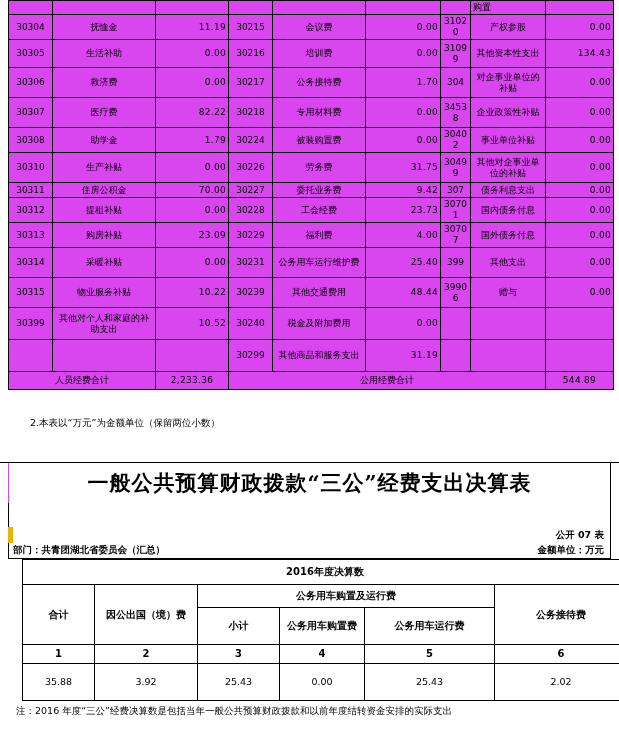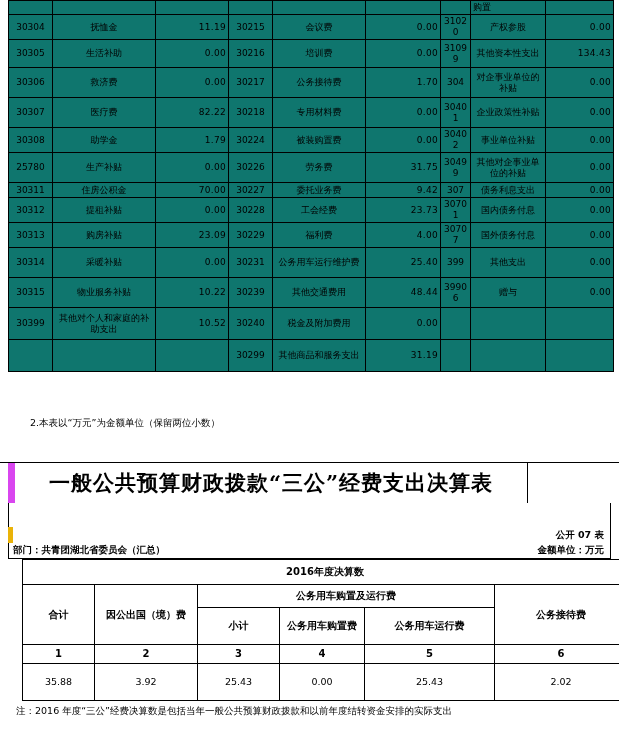--- a/index.html
+++ b/index.html
@@ -19,21 +19,21 @@
   .sheet {
     position: absolute;
     left: 0;
     width: 619px;
   }
   table.grid {
     border-collapse: collapse;
     table-layout: fixed;
     width: 605px;
     margin-left: 8px;
-    background: #0f766e;
+    background: #d946ef;
   }
   table.grid td {
     border: 1px solid #000;
     font-size: 9px;
     line-height: 11px;
     padding: 1px 2px;
     vertical-align: middle;
     color: #000;
     overflow: hidden;
     white-space: normal;
@@ -175,37 +175,37 @@
           <td class="name">对企事业单位的补贴</td>
           <td class="num">0.00</td>
         </tr>
         <tr style="height: 30px;">
           <td class="code">30307</td>
           <td class="name">医疗费</td>
           <td class="num">82.22</td>
           <td class="code">30218</td>
           <td class="name">专用材料费</td>
           <td class="num">0.00</td>
-          <td class="code">30401</td>
+          <td class="code">34538</td>
           <td class="name">企业政策性补贴</td>
           <td class="num">0.00</td>
         </tr>
         <tr style="height: 15px;">
           <td class="code">30308</td>
           <td class="name">助学金</td>
           <td class="num">1.79</td>
           <td class="code">30224</td>
           <td class="name">被装购置费</td>
           <td class="num">0.00</td>
           <td class="code">30402</td>
           <td class="name">事业单位补贴</td>
           <td class="num">0.00</td>
         </tr>
         <tr style="height: 30px;">
-          <td class="code">25780</td>
+          <td class="code">30310</td>
           <td class="name">生产补贴</td>
           <td class="num">0.00</td>
           <td class="code">30226</td>
           <td class="name">劳务费</td>
           <td class="num">31.75</td>
           <td class="code">30499</td>
           <td class="name">其他对企事业单位的补贴</td>
           <td class="num">0.00</td>
         </tr>
         <tr style="height: 15px;">
@@ -278,34 +278,40 @@
           <td class="code"></td>
           <td class="name"></td>
           <td class="num"></td>
           <td class="code">30299</td>
           <td class="name">其他商品和服务支出</td>
           <td class="num">31.19</td>
           <td class="code"></td>
           <td class="name"></td>
           <td class="num"></td>
         </tr>
+        <tr class="total">
+          <td colspan="2">人员经费合计</td>
+          <td class="num">2,233.36</td>
+          <td colspan="5">公用经费合计</td>
+          <td class="num">544.89</td>
+        </tr>
       </tbody>
   </table>
 
 </div>
 
 <div class="notes" id="sheet1-notes" style="top: 416px;">
   <div class="line indent">2.本表以“万元”为金额单位（保留两位小数）</div>
 </div>
 
 <div class="sheet" id="sheet2" style="top:462px;">
 
   <div style="border:1px solid #000; border-bottom:none; height:0;"></div>
 
-  <div class="doc-title" style="height:40px; line-height:40px; border-left:7px solid #d946ef; border-right:1px solid #000; margin-left:8px; width:520px; box-sizing:border-box;">一般公共预算财政拨款“三公”经费支出决算表</div>
+  <div class="doc-title" style="height:40px; line-height:40px; border-left:1px solid #d946ef; border-right:1px solid #000; margin-left:8px; width:603px; box-sizing:border-box;">一般公共预算财政拨款“三公”经费支出决算表</div>
 
   <div style="height:24px; border-left:1px solid #000; border-right:1px solid #000; margin-left:8px; width:603px; box-sizing:border-box;"></div>
 
   <div class="meta-right" style="height:16px; line-height:16px; border-left:5px solid #eab308; border-right:1px solid #000; margin-left:8px; width:603px; box-sizing:border-box;">公开 07 表</div>
 
   <div style="position:relative; height:16px; margin-left:8px; width:603px; border:1px solid #000; border-top:none; box-sizing:border-box;">
     <span class="meta-left" style="position:absolute; left:0; top:1px;">部门：共青团湖北省委员会（汇总）</span>
     <span class="meta-right" style="position:absolute; right:0; top:1px;">金额单位：万元</span>
   </div>
 

